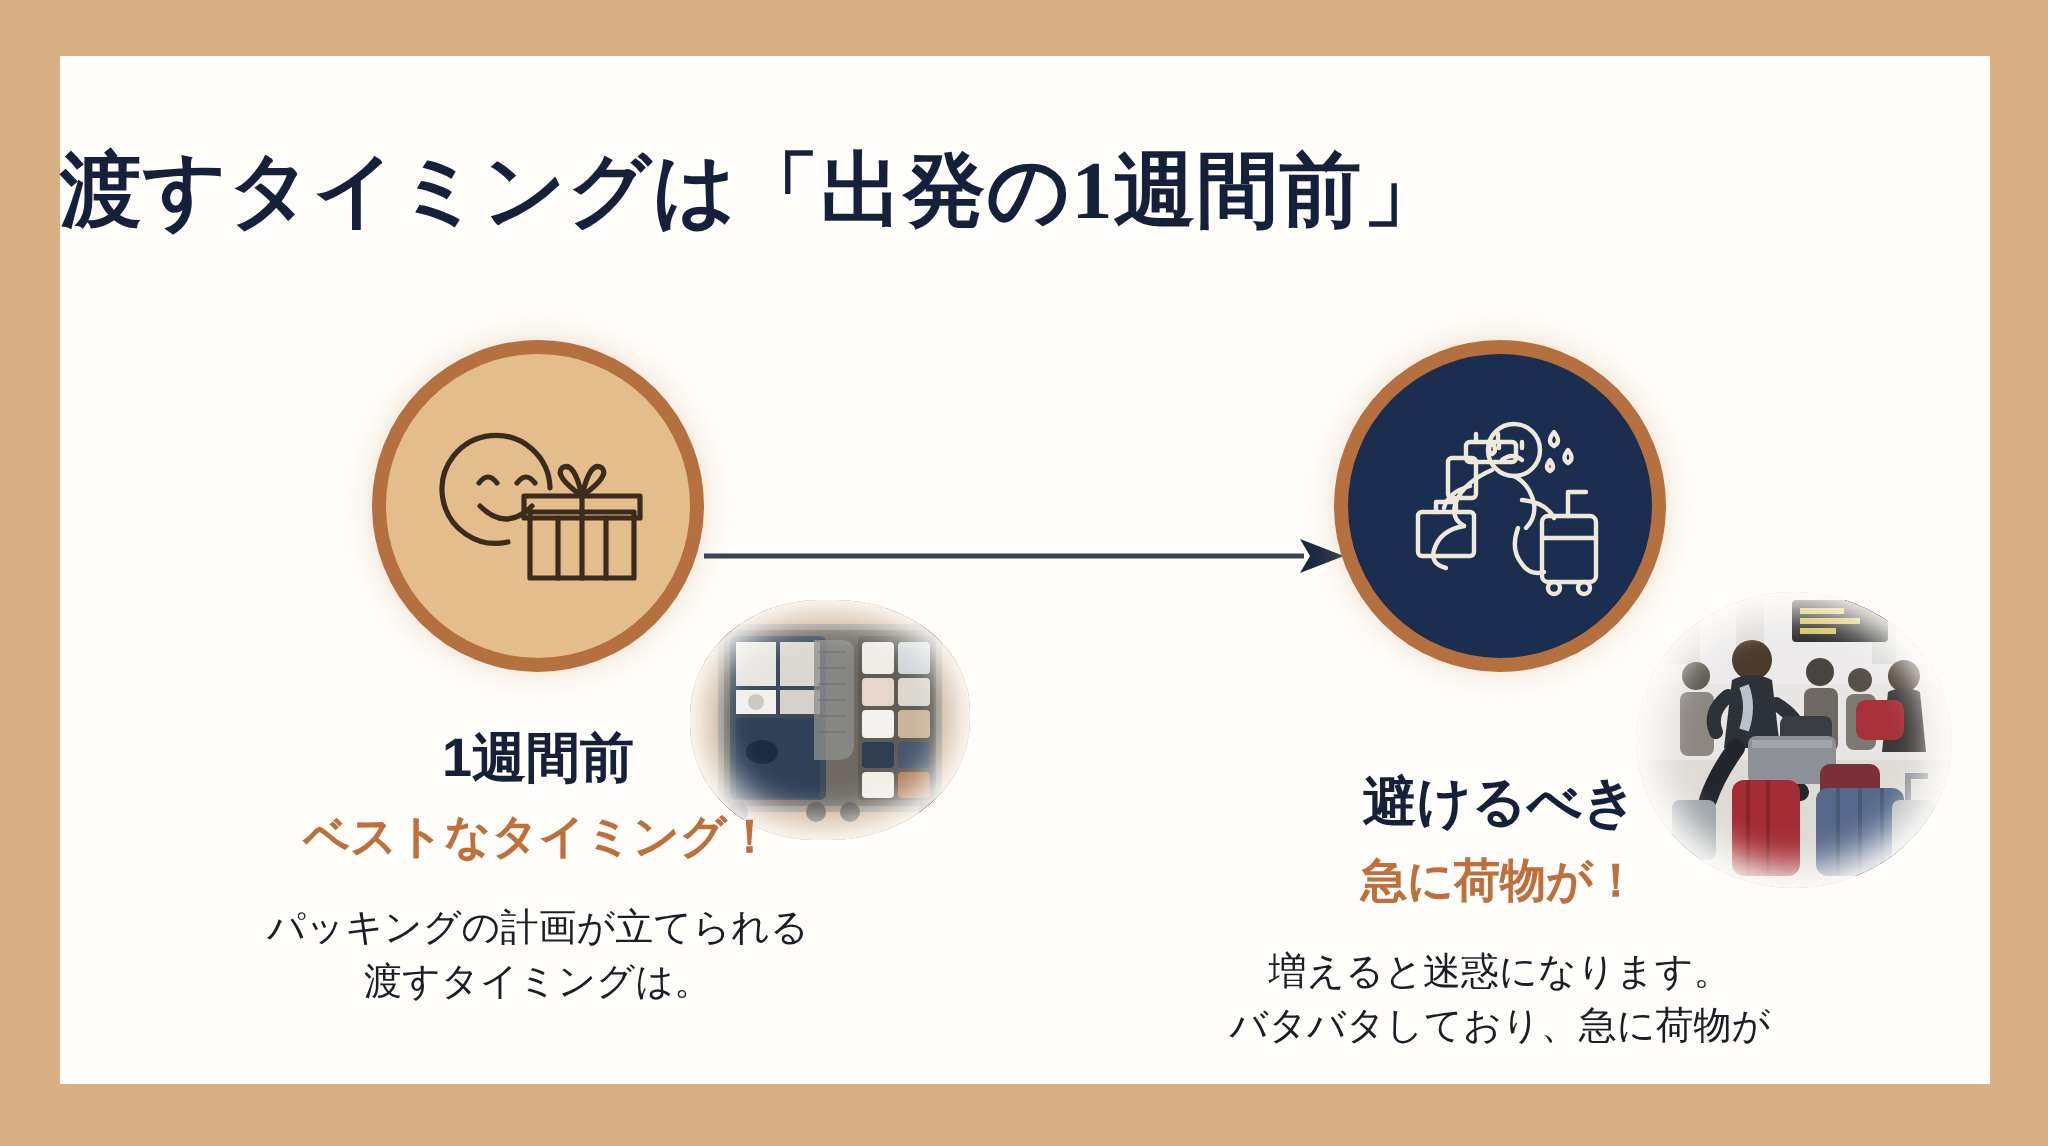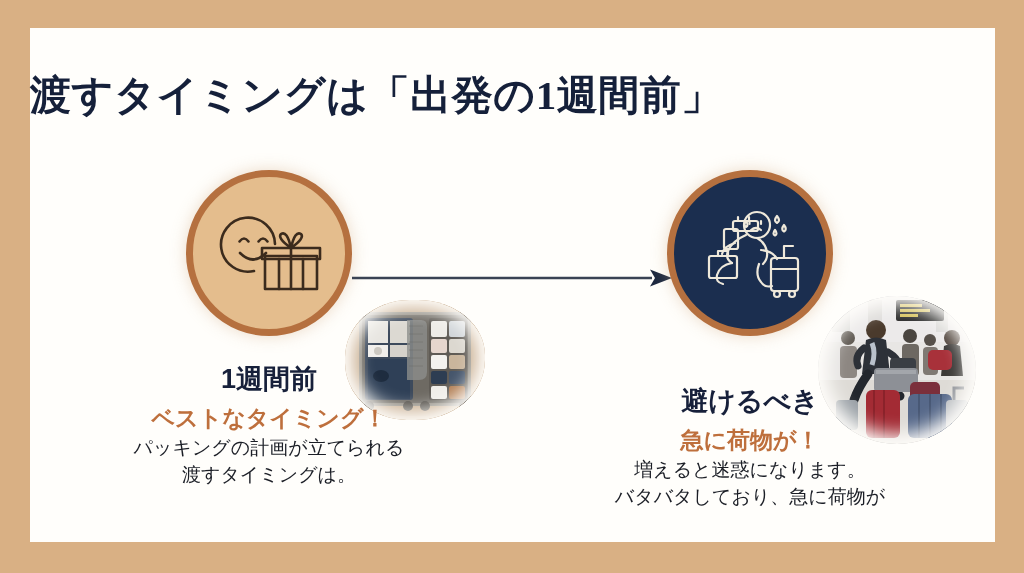--- a/index.html
+++ b/index.html
@@ -127,21 +127,21 @@
   .col-tagline {
     margin-top: 10px;
     font-family: "Liberation Sans", "DejaVu Sans", sans-serif;
     font-weight: bold;
     font-size: 23px;
     color: #be6f3c;
     line-height: 1.15;
     white-space: nowrap;
   }
   .col-body {
-    margin-top: 4px;
+    margin-top: 21px;
     font-family: "Liberation Sans", "DejaVu Sans", sans-serif;
     font-size: 19px;
     font-weight: normal;
     color: #1b1e26;
     line-height: 1.42;
   }
   .col-body span { display: block; white-space: nowrap; }
 </style>
 </head>
 <body>

